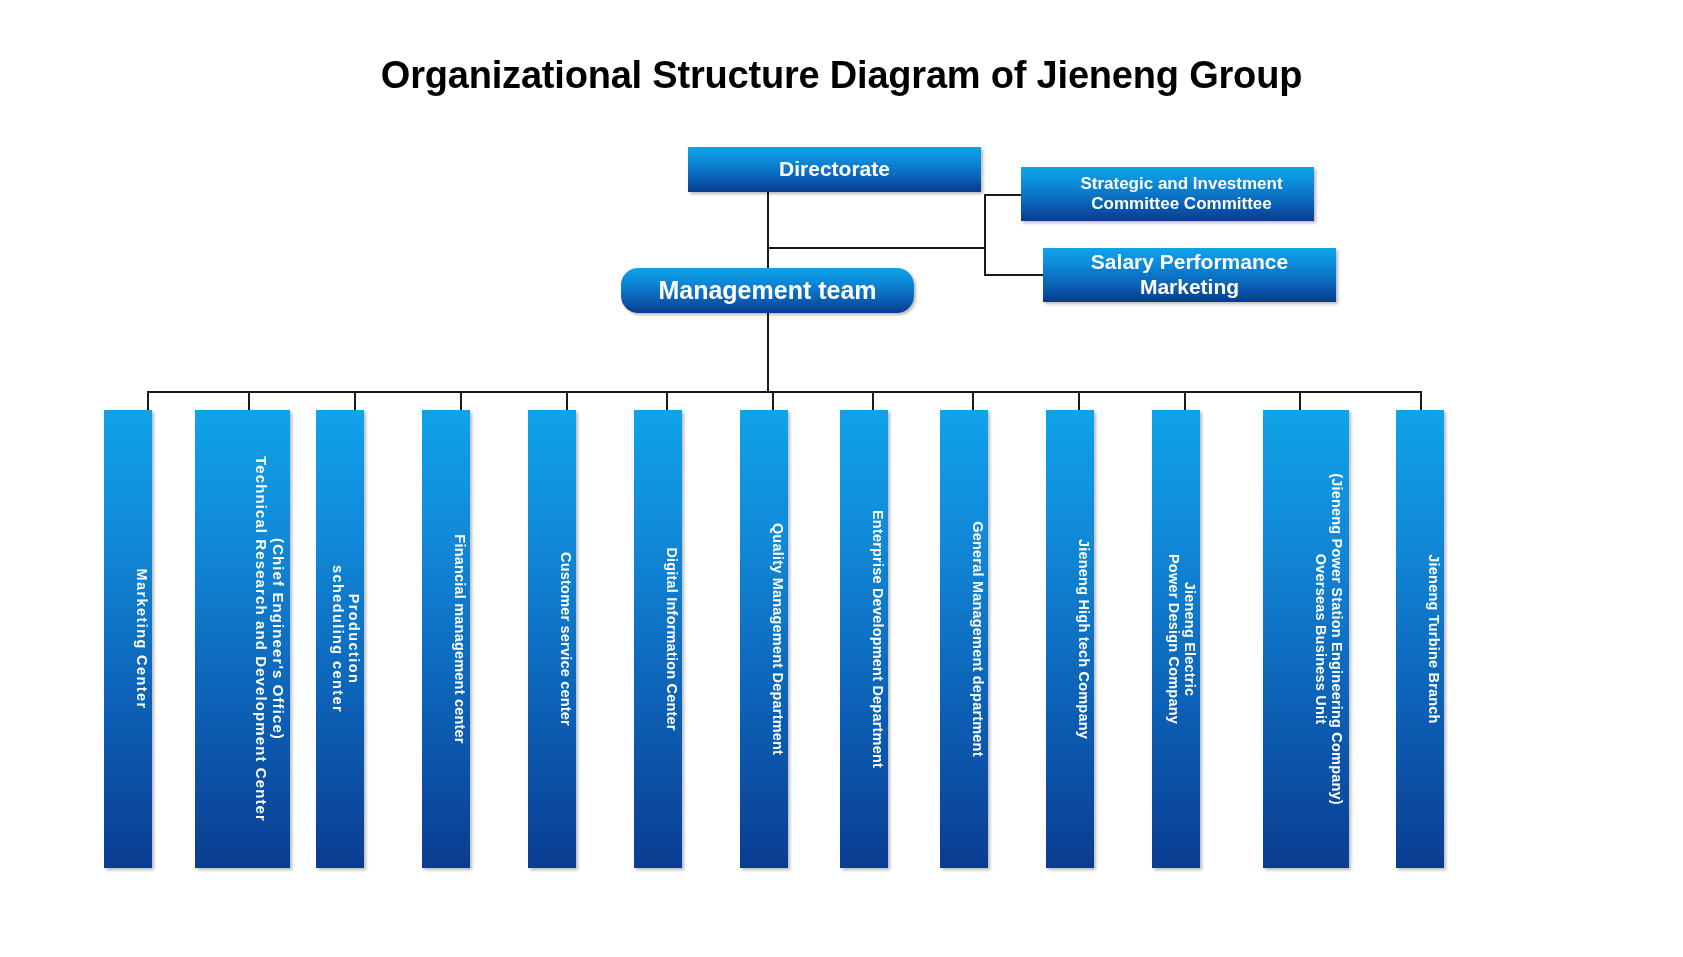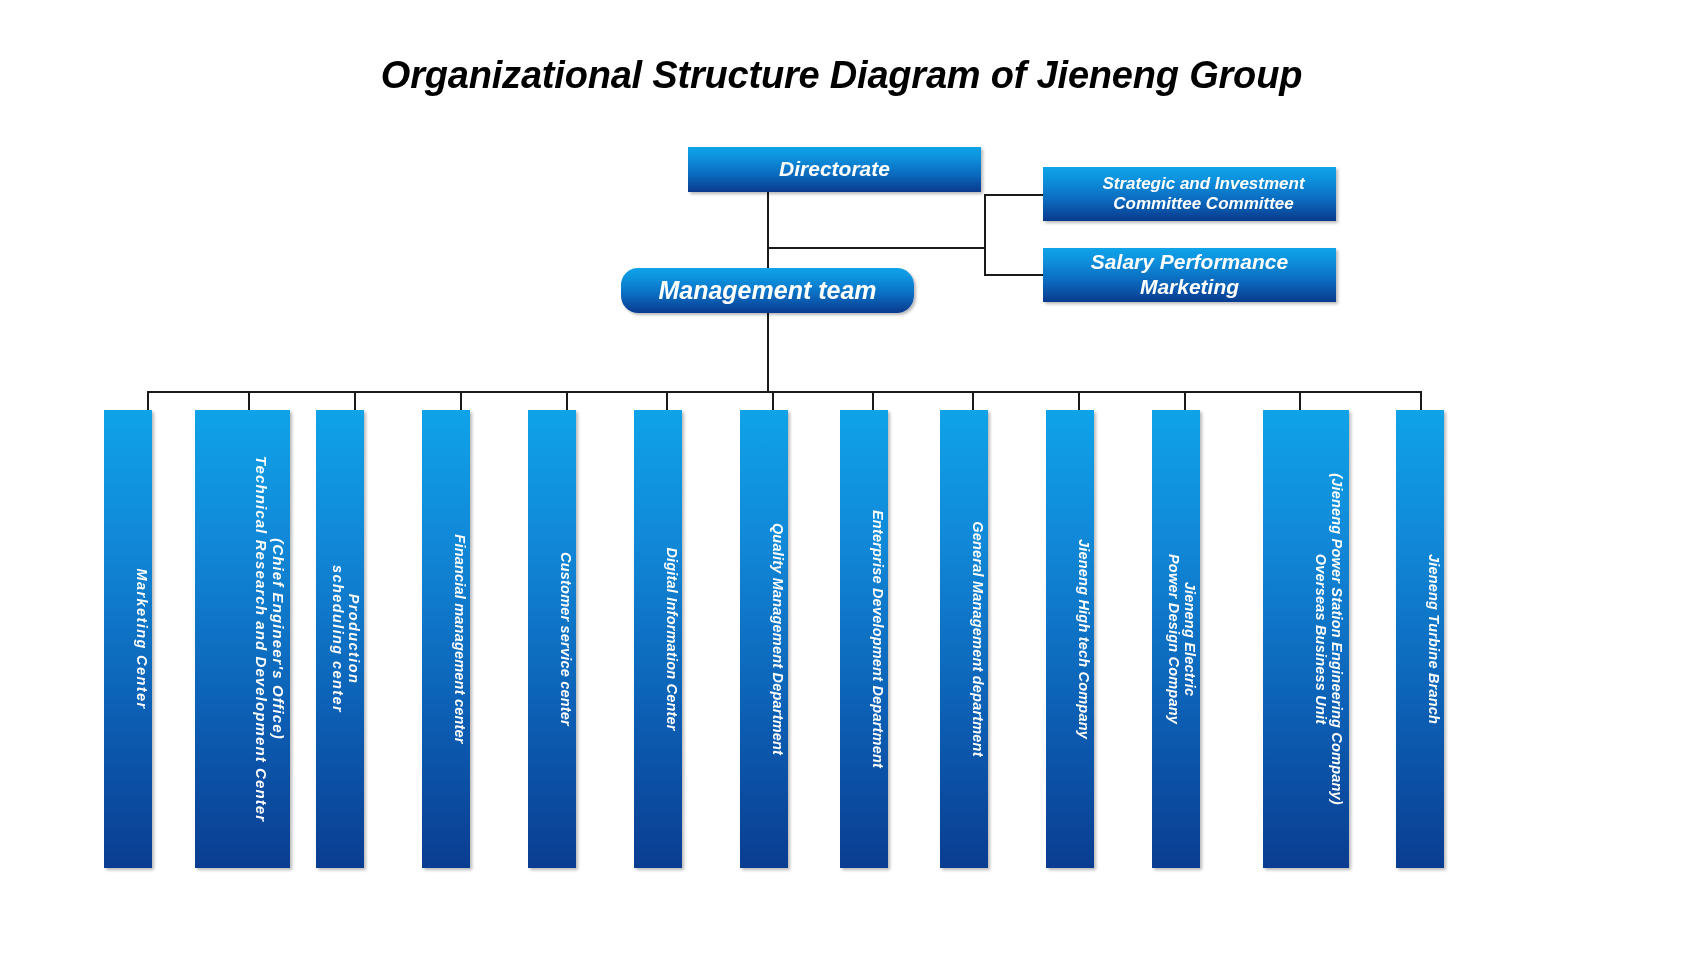--- a/index.html
+++ b/index.html
@@ -10,21 +10,20 @@
   }
   body {
     font-family: "Liberation Sans", sans-serif;
   }
   #canvas {
     position: relative;
     width: 1480px;
     height: 957px;
     background: #ffffff;
     overflow: hidden;
-    font-style: italic;
   }
 
   
   .chart-title {
     position: absolute;
     left: 0;
     top: 54px;
     width: 1683px;
     text-align: center;
     font-size: 38px;
@@ -69,21 +68,21 @@
   #box-management-team {
     left: 621px;
     top: 268px;
     width: 293px;
     height: 45px;
     font-size: 25px;
     border-radius: 17px;
   }
 
   #box-strategic-committee {
-    left: 1043px;
+    left: 1021px;
     top: 167px;
     width: 293px;
     height: 54px;
     font-size: 17px;
     padding-left: 28px;
   }
 
   #box-salary-committee {
     left: 1043px;
     top: 248px;

